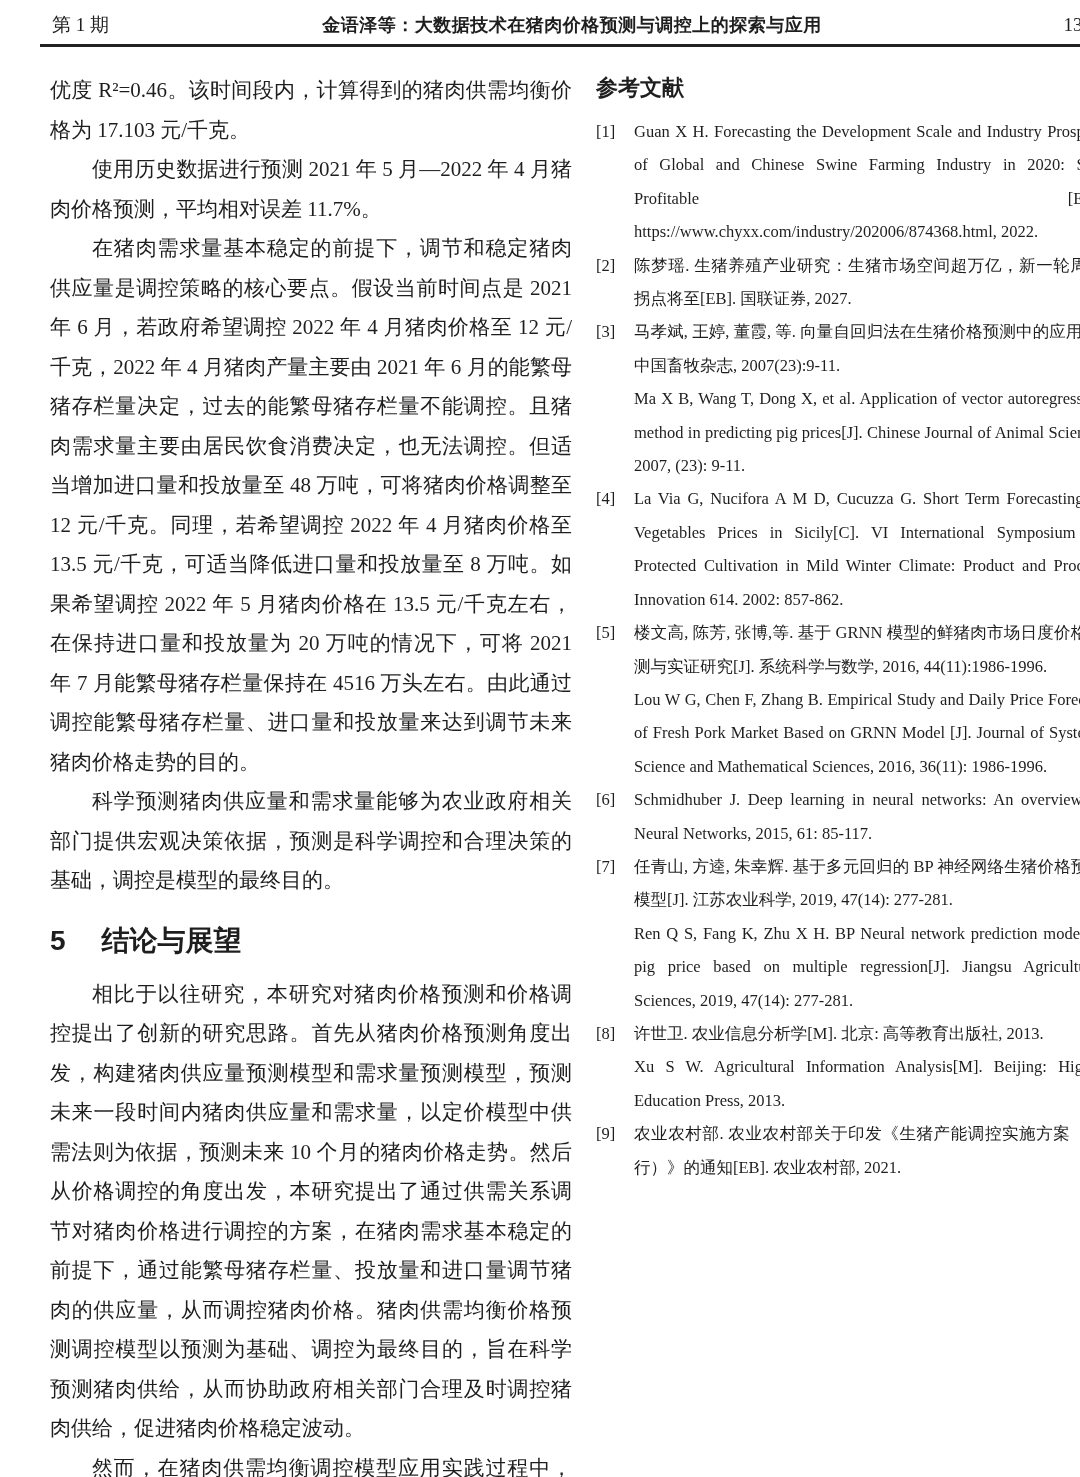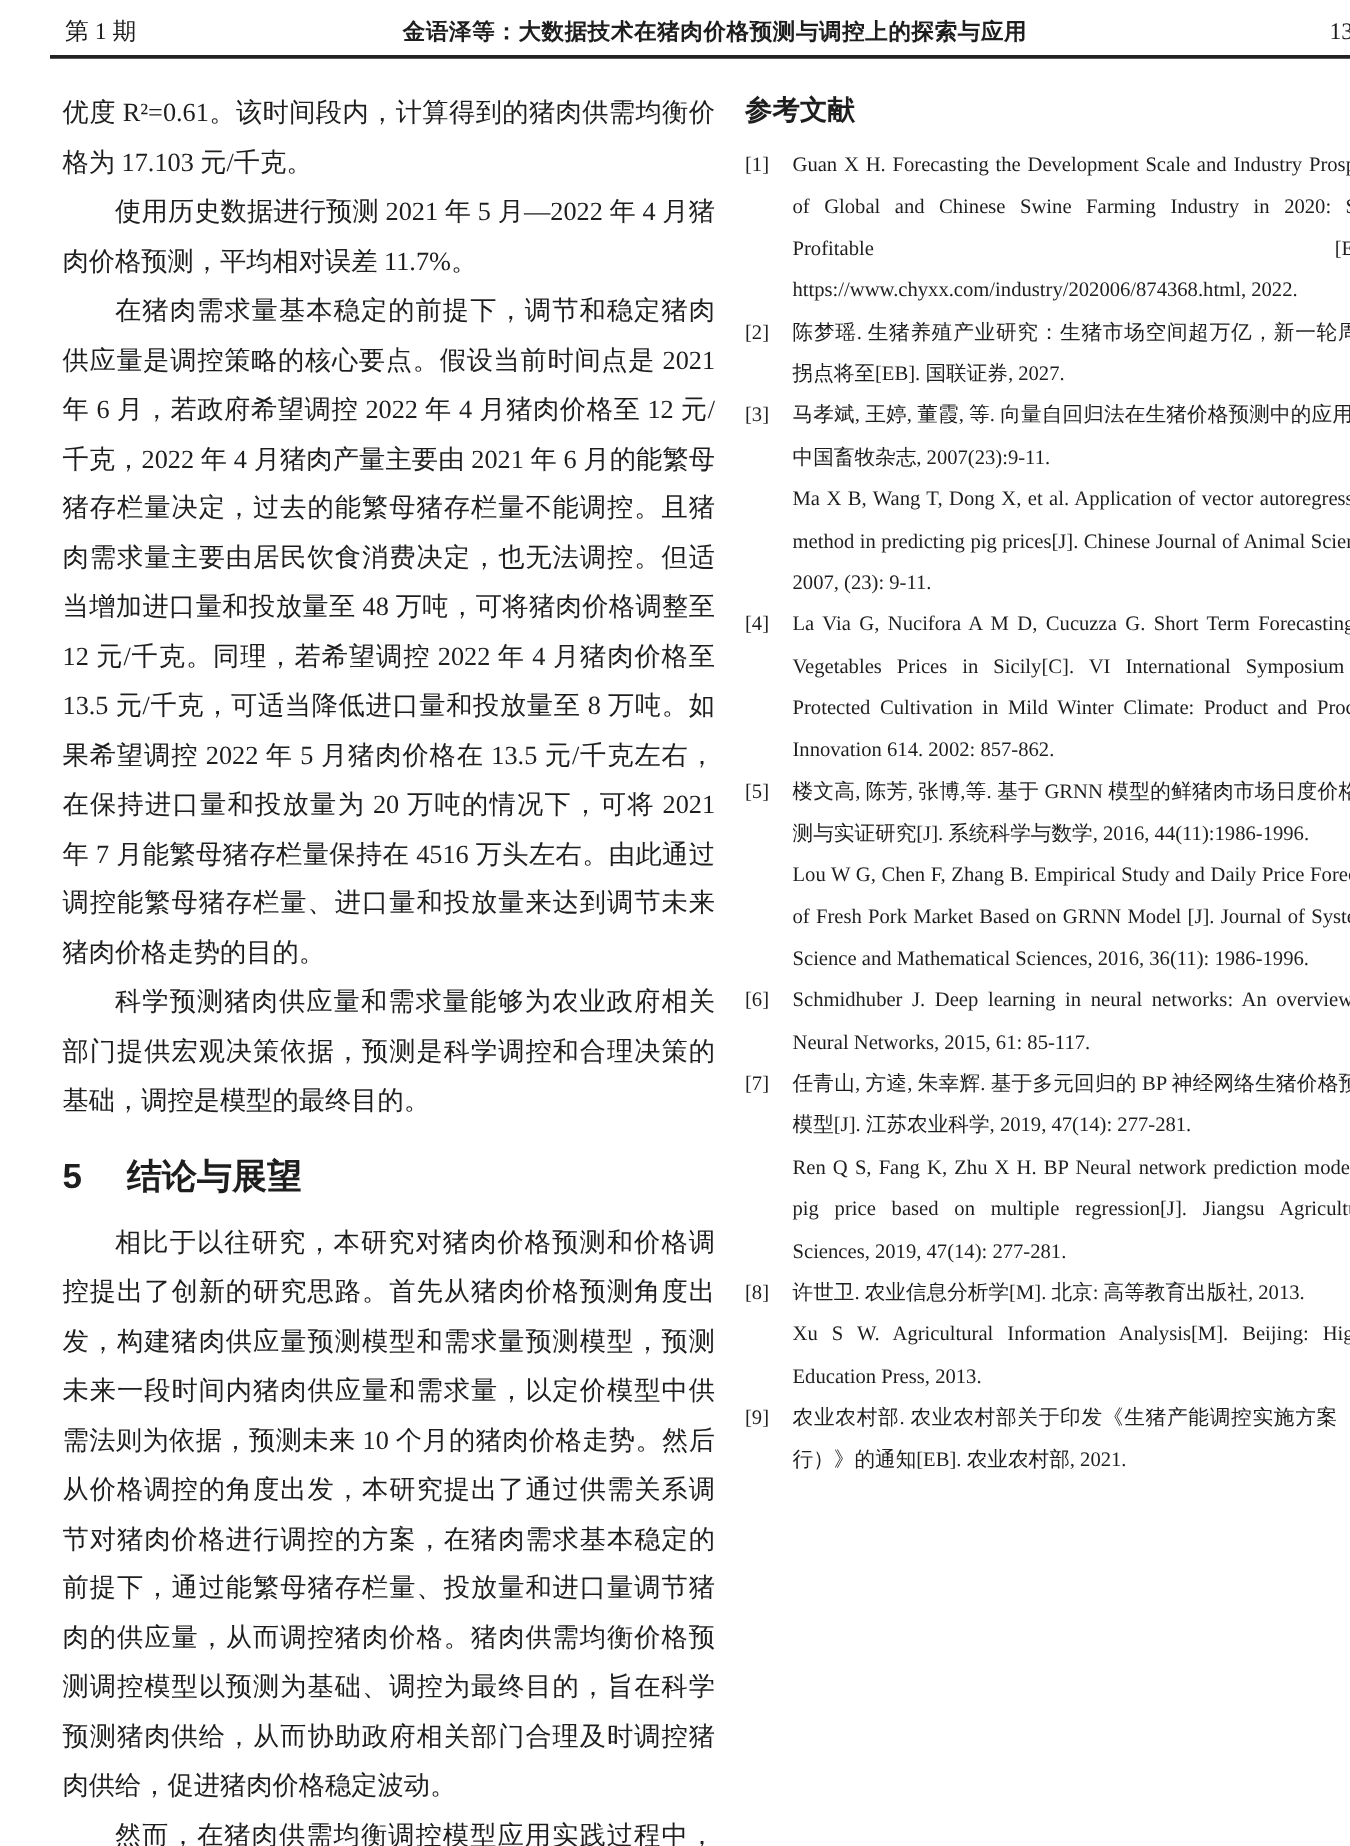--- a/index.html
+++ b/index.html
@@ -73,21 +73,21 @@
   <div class="header-row">
     <div class="issue-label">第 1 期</div>
     <div class="running-title">金语泽等：大数据技术在猪肉价格预测与调控上的探索与应用</div>
     <div class="page-number">133</div>
   </div>
   <hr class="header-rule">
 
   <div class="columns">
 
     <div class="col-left">
-      <p class="body-par no-indent">优度 R²=0.61。该时间段内，计算得到的猪肉供需均衡价格为 17.103 元/千克。</p>
+      <p class="body-par no-indent">优度 R²=0.46。该时间段内，计算得到的猪肉供需均衡价格为 17.103 元/千克。</p>
       <p class="body-par">使用历史数据进行预测 2021 年 5 月—2022 年 4 月猪肉价格预测，平均相对误差 11.7%。</p>
       <p class="body-par">在猪肉需求量基本稳定的前提下，调节和稳定猪肉供应量是调控策略的核心要点。假设当前时间点是 2021 年 6 月，若政府希望调控 2022 年 4 月猪肉价格至 12 元/千克，2022 年 4 月猪肉产量主要由 2021 年 6 月的能繁母猪存栏量决定，过去的能繁母猪存栏量不能调控。且猪肉需求量主要由居民饮食消费决定，也无法调控。但适当增加进口量和投放量至 48 万吨，可将猪肉价格调整至 12 元/千克。同理，若希望调控 2022 年 4 月猪肉价格至 13.5 元/千克，可适当降低进口量和投放量至 8 万吨。如果希望调控 2022 年 5 月猪肉价格在 13.5 元/千克左右，在保持进口量和投放量为 20 万吨的情况下，可将 2021 年 7 月能繁母猪存栏量保持在 4516 万头左右。由此通过调控能繁母猪存栏量、进口量和投放量来达到调节未来猪肉价格走势的目的。</p>
       <p class="body-par">科学预测猪肉供应量和需求量能够为农业政府相关部门提供宏观决策依据，预测是科学调控和合理决策的基础，调控是模型的最终目的。</p>
 
       <div class="section-heading">
         <span class="section-number">5</span>
         <span class="section-title">结论与展望</span>
       </div>
 
       <p class="body-par">相比于以往研究，本研究对猪肉价格预测和价格调控提出了创新的研究思路。首先从猪肉价格预测角度出发，构建猪肉供应量预测模型和需求量预测模型，预测未来一段时间内猪肉供应量和需求量，以定价模型中供需法则为依据，预测未来 10 个月的猪肉价格走势。然后从价格调控的角度出发，本研究提出了通过供需关系调节对猪肉价格进行调控的方案，在猪肉需求基本稳定的前提下，通过能繁母猪存栏量、投放量和进口量调节猪肉的供应量，从而调控猪肉价格。猪肉供需均衡价格预测调控模型以预测为基础、调控为最终目的，旨在科学预测猪肉供给，从而协助政府相关部门合理及时调控猪肉供给，促进猪肉价格稳定波动。</p>

